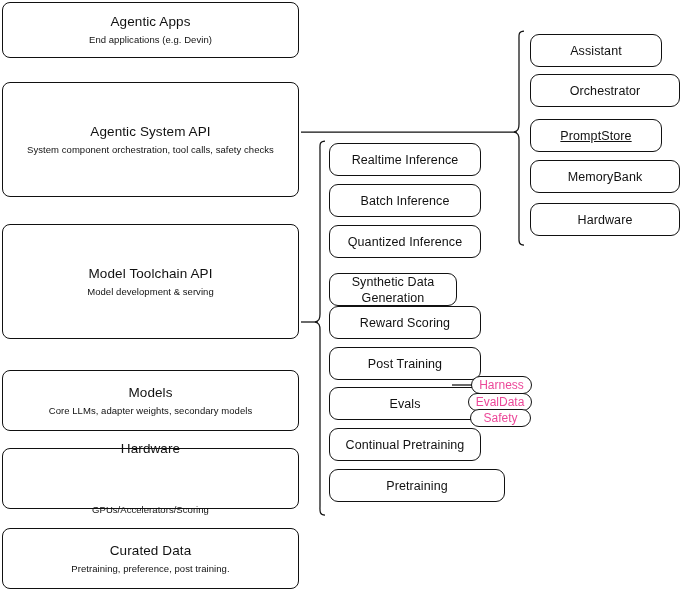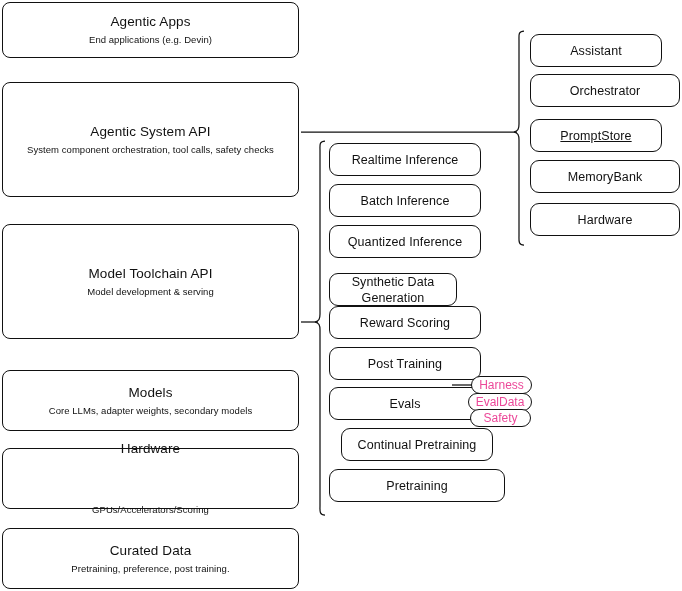--- a/index.html
+++ b/index.html
@@ -192,21 +192,21 @@
   </div>
 
   <div class="node leaf" style="left:329px; top:347px; width:152px; height:33px;">
     <div class="title">Post Training</div>
   </div>
 
   <div class="node leaf" style="left:329px; top:387px; width:152px; height:33px;">
     <div class="title">Evals</div>
   </div>
 
-  <div class="node leaf" style="left:329px; top:428px; width:152px; height:33px;margin-left:12px;">
+  <div class="node leaf" style="left:329px; top:428px; width:152px; height:33px;">
     <div class="title">Continual Pretraining</div>
   </div>
 
   <div class="node leaf" style="left:329px; top:469px; width:176px; height:33px;">
     <div class="title">Pretraining</div>
   </div>
 
   <div class="pill" style="left:471px; top:376px; width:61px; height:18px;">
     <span>Harness</span>
   </div>

